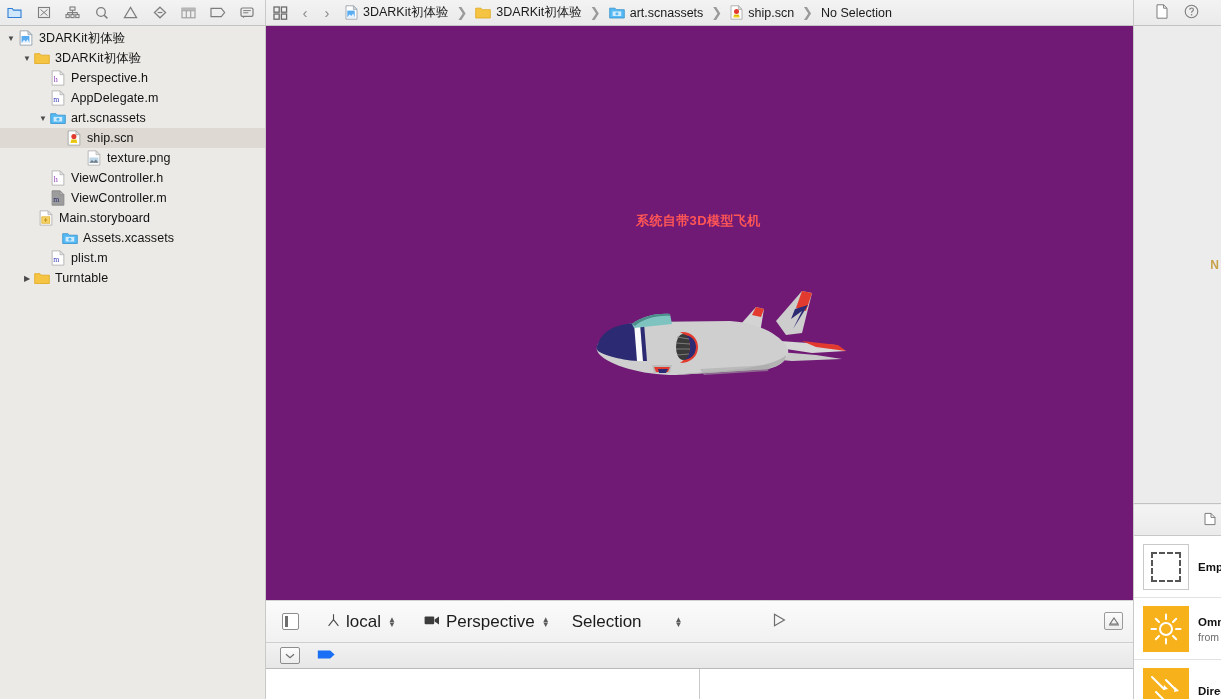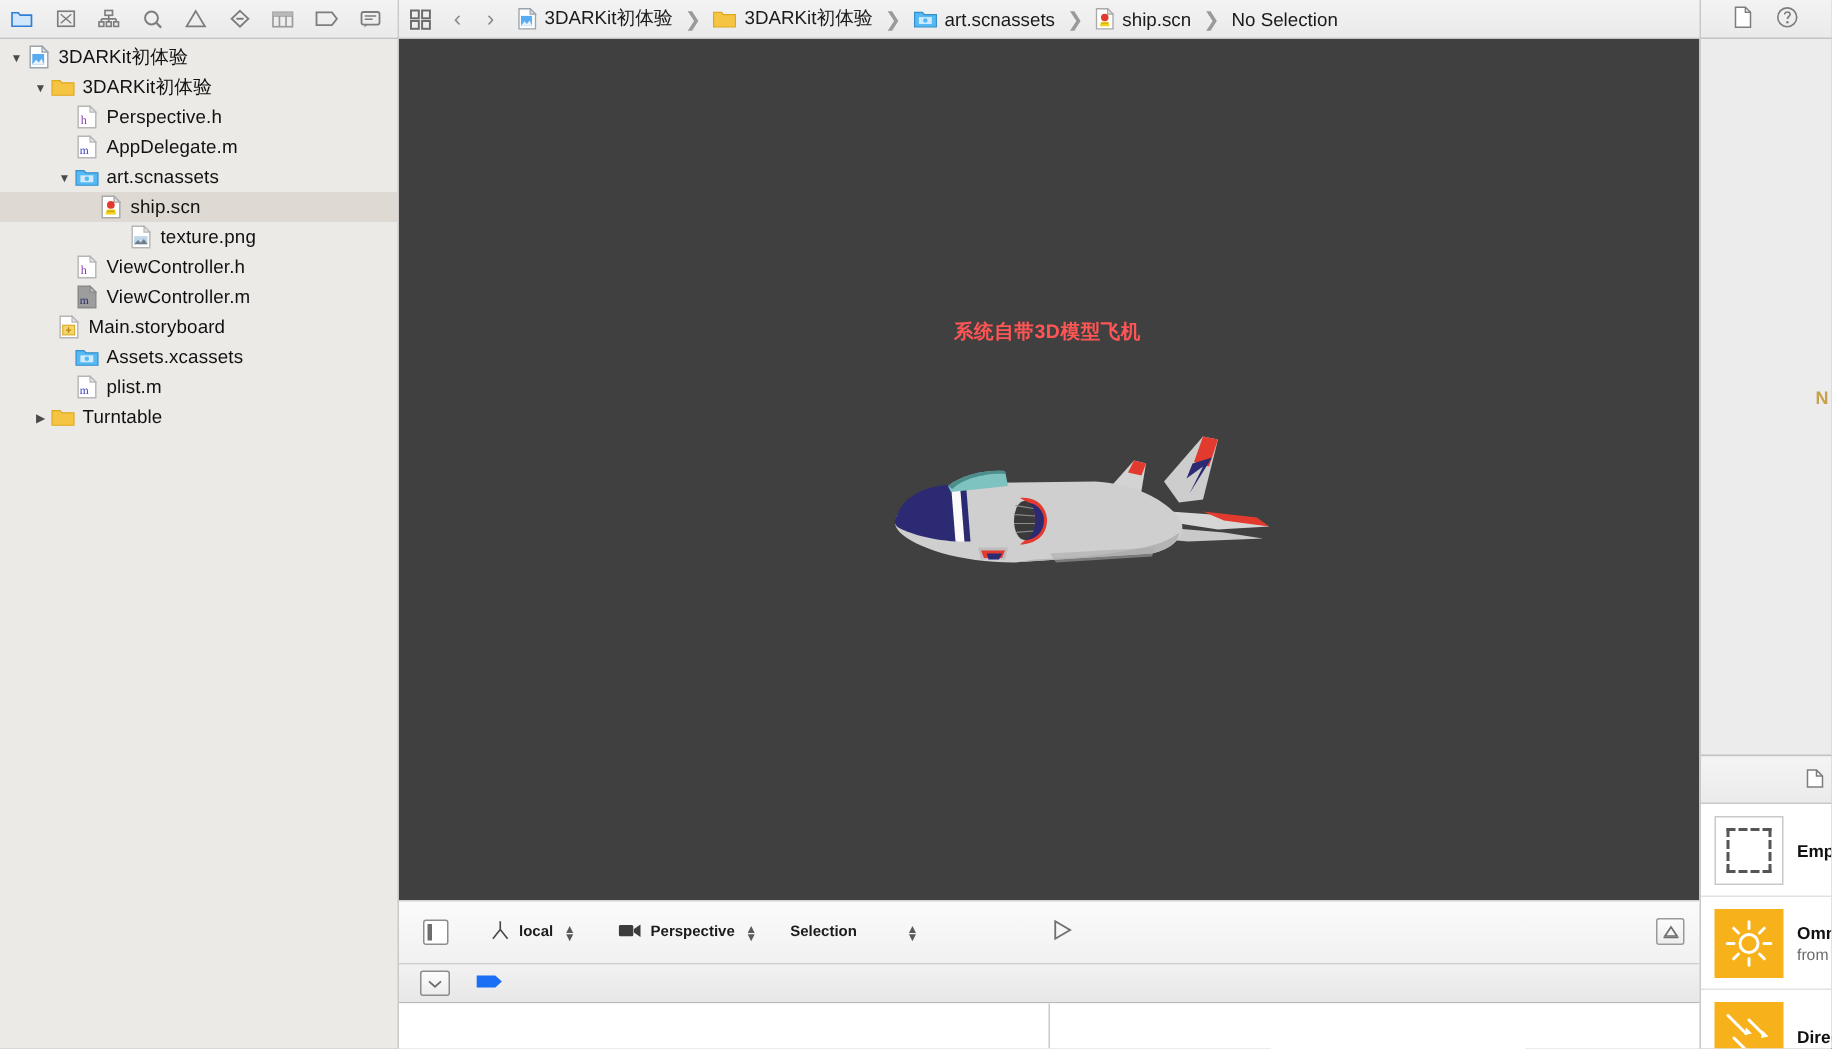--- a/index.html
+++ b/index.html
@@ -66,21 +66,21 @@
   .ticon { width: 16px; flex: 0 0 16px; margin-right: 5px; display: flex; align-items: center; justify-content: center; }
   .tlabel { font-size: 12.5px; color: #121212; letter-spacing: .1px; }
 
   
   .editor {
     position: absolute; left: 266px; top: 26px; right: 88px; bottom: 0;
     background: #ffffff;
   }
   .scene-view {
     position: absolute; left: 0; top: 0; right: 0; height: 574px;
-    background: #404040; overflow: hidden;
+    background: #701a75; overflow: hidden;
   }
   .scene-annot {
     position: absolute; left: 370px; top: 186px;
     color: #ff5555; font-size: 13px; font-weight: bold;
     letter-spacing: .4px;
   }
   .ship-wrap { position: absolute; left: 314px; top: 263px; width: 290px; height: 110px; }
 
   
   .scene-toolbar {
@@ -91,21 +91,21 @@
   }
   .st-box {
     width: 17px; height: 17px; border: 1px solid #8d8d8d; border-radius: 2px;
     margin-left: 16px; background: #fff; position: relative;
   }
   .st-box:after {
     content: ""; position: absolute; left: 2px; top: 2px; bottom: 2px; width: 3px;
     background: #6e6e6e;
   }
   .st-group { display: flex; align-items: center; margin-left: 28px; }
-  .st-label { font-size: 10px; color: #1c1c1c; margin-left: 6px; font-weight: bold; }
+  .st-label { font-size: 17px; color: #1c1c1c; margin-left: 6px; }
   .stepper { margin-left: 7px; display: flex; flex-direction: column; line-height: 5px; color: #5a5a5a; font-size: 8px; }
   .st-play { margin-left: auto; margin-right: 0; }
   .st-right { position: absolute; right: 10px; top: 11px; width: 19px; height: 18px;
     border: 1px solid #9a9a9a; border-radius: 2px; background: linear-gradient(to bottom,#fcfcfc,#ededed);
     display: flex; align-items: center; justify-content: center; }
 
   
   .debug-bar {
     position: absolute; left: 0; right: 0; top: 616px; height: 27px;
     background: linear-gradient(to bottom,#f2f2f2 0%, #e7e7e7 100%);
@@ -425,21 +425,21 @@
           <span class="ticon">
             <svg width="14" height="16" viewBox="0 0 13 15">
               <path d="M1 .8h7.4L12 4.4v9.8H1z" fill="#fff" stroke="#b6b6b6" stroke-width=".9"></path>
               <path d="M8.4.8V4.4H12z" fill="#e6e6e6" stroke="#b6b6b6" stroke-width=".8"></path>
               <rect x="2.6" y="6.4" width="7.4" height="6" fill="#f7d46b" stroke="#d9ab22" stroke-width=".7"></rect>
               <path d="M6.2 7.6v3.6M4.6 9.4h3.2" stroke="#b5870f" stroke-width=".8"></path>
             </svg>
           </span>
           <span class="tlabel">Main.storyboard</span>
         </div>
-        <div class="trow" style="padding-left: 36px;">
+        <div class="trow" style="padding-left: 48px;">
           <span class="twist"></span>
           <span class="ticon">
             <svg width="17" height="14" viewBox="0 0 16 13">
               <path d="M.7 2.2h5.3l1.3 1.5h8V12H.7z" fill="#55b9f3" stroke="#3490cc" stroke-width=".8"></path>
               <rect x="3.6" y="5.4" width="8.6" height="4.6" fill="#cfeafc"></rect>
               <circle cx="7.9" cy="7.7" r="1.5" fill="#55b9f3"></circle>
             </svg>
           </span>
           <span class="tlabel">Assets.xcassets</span>
         </div>

